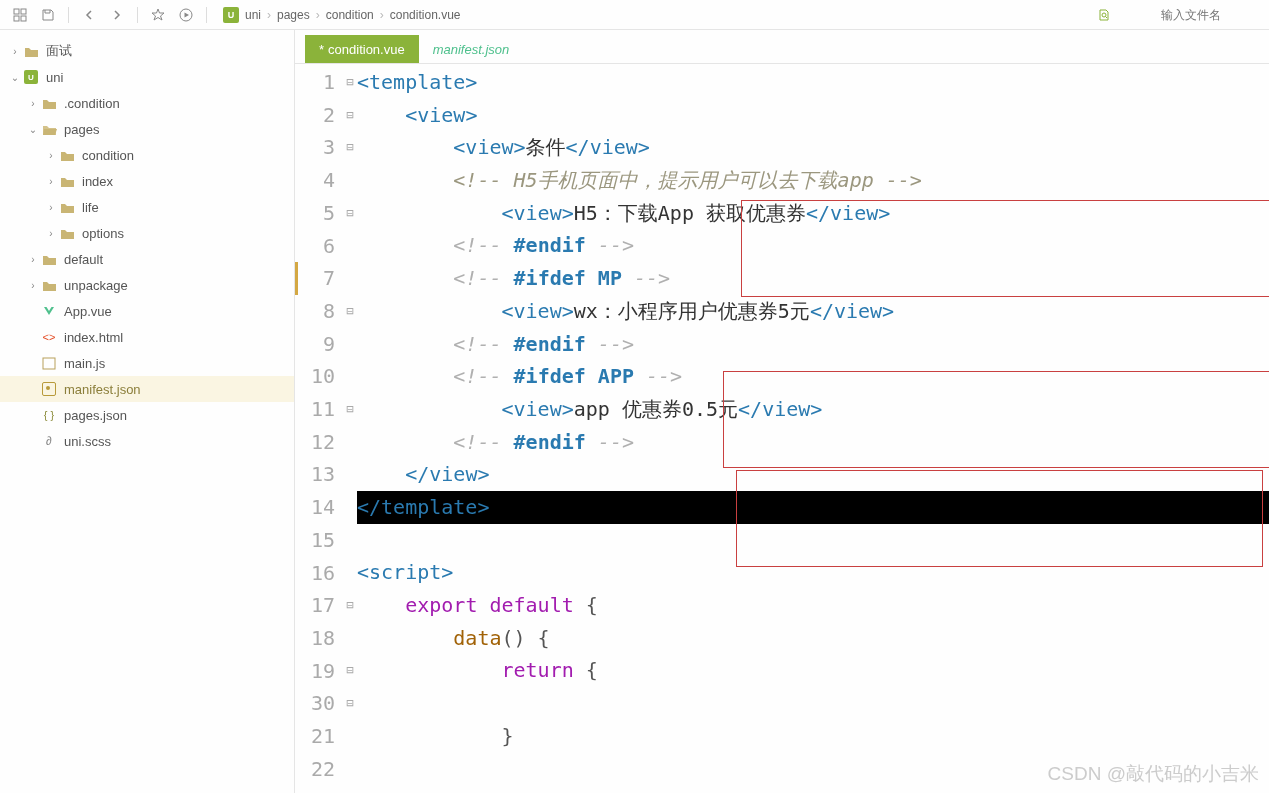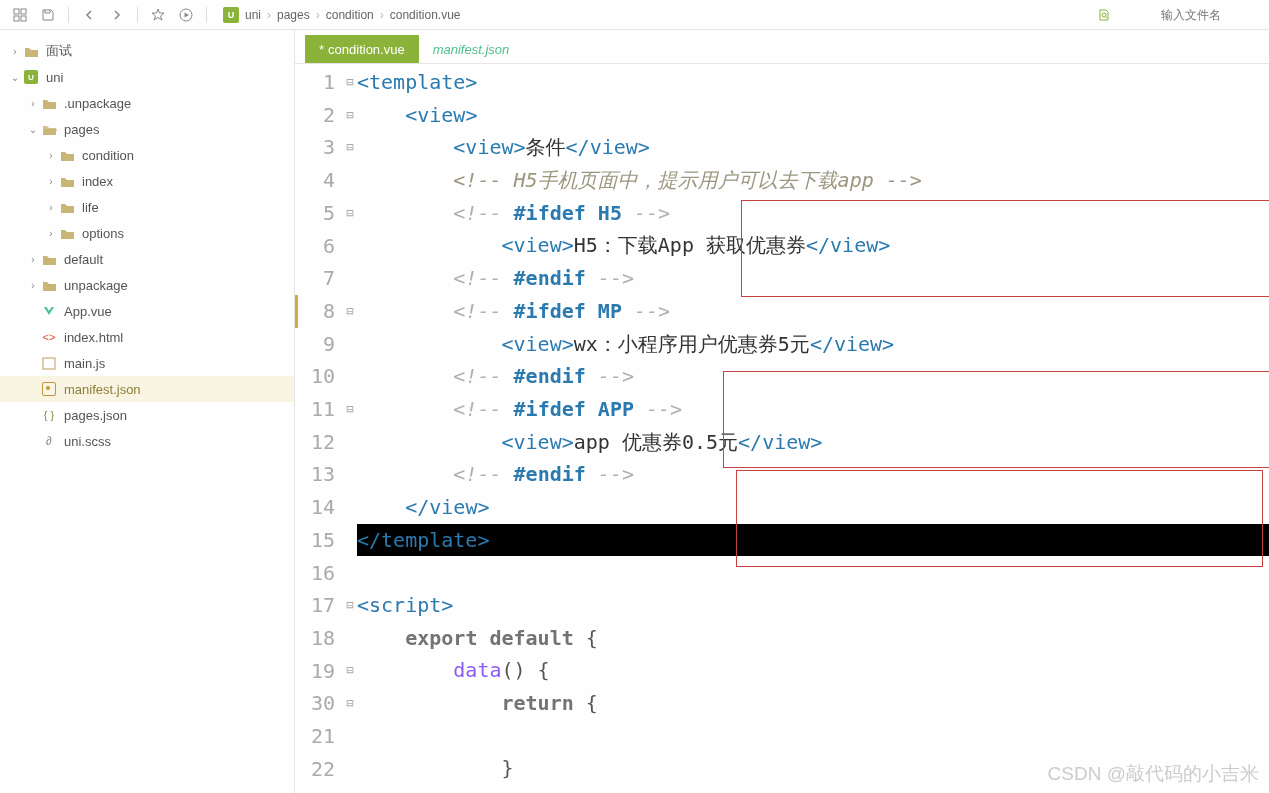--- a/index.html
+++ b/index.html
@@ -52,22 +52,22 @@
     .code-line.hl { background: #000000; }
     .line-marker { position: absolute; left: -62px; width: 3px; height: 32.7px; background: #d4a843; }
     
     
     .c-tag { color: #2a7ab0; }
     .c-comment { color: #b0b0b0; font-style: italic; }
     .c-comment-cn { color: #9b977f; font-style: italic; }
     .c-keyword { color: #2a7ab0; font-weight: bold; }
     .c-keyword2 { color: #2a7ab0; font-weight: bold; }
     .c-text { color: #333; }
-    .c-jskey { color: #737373; font-weight: bold; }
-    .c-jskey2 { color: #8b5cf6; }
+    .c-jskey { color: #a21caf; }
+    .c-jskey2 { color: #a16207; }
     .c-punc { color: #555; }
     
     
     .annot-box { position: absolute; border: 1.5px solid #c94040; pointer-events: none; }
     
     .watermark { position: absolute; bottom: 6px; right: 10px; color: #ccc; font-size: 19px; }
     
     svg { display: block; }
   </style>
 </head>
@@ -153,21 +153,21 @@
         <span>uni</span>
       </div>
       <div class="tree-item">
         <span class="tree-indent" style="width:26px"></span>
         <span class="tree-arrow">›</span>
         <span class="tree-icon folder-icon">
           <svg width="15" height="13">
             <path d="M1 3 L5 3 L7 5 L14 5 L14 12 L1 12 Z" fill="#c9b574"></path>
           </svg>
         </span>
-        <span>.unpackage</span>
+        <span>.condition</span>
       </div>
       <div class="tree-item">
         <span class="tree-indent" style="width:26px"></span>
         <span class="tree-arrow">⌄</span>
         <span class="tree-icon folder-icon open">
           <svg width="15" height="13">
             <path d="M1 3 L5 3 L7 5 L14 5 L14 12 L1 12 Z" fill="#d4c28a"></path>
             <path d="M2 6 L15 6 L13 12 L1 12 Z" fill="#c9b574"></path>
           </svg>
         </span>
@@ -338,21 +338,20 @@
           <span class="fold-mark">⊟</span>
           <span class="fold-mark">⊟</span>
           <span class="fold-mark"></span>
           <span class="fold-mark"></span>
         </div>
       <div class="code-lines" id="codelines">
           <div class="code-line"><span class="c-tag">&lt;template&gt;</span></div>
           <div class="code-line"><span class="">    </span><span class="c-tag">&lt;view&gt;</span></div>
           <div class="code-line"><span class="">        </span><span class="c-tag">&lt;view&gt;</span><span class="c-text">条件</span><span class="c-tag">&lt;/view&gt;</span></div>
           <div class="code-line"><span class="">        </span><span class="c-comment-cn">&lt;!-- H5手机页面中，提示用户可以去下载app --&gt;</span></div>
-          <div class="code-line"><span class="">        </span><span class="c-comment">&lt;!-- </span><span class="c-keyword">#ifdef </span><span class="c-keyword2">H5</span><span class="c-comment"> --&gt;</span></div>
           <div class="code-line"><span class="">            </span><span class="c-tag">&lt;view&gt;</span><span class="c-text">H5：下载App 获取优惠券</span><span class="c-tag">&lt;/view&gt;</span></div>
           <div class="code-line"><span class="">        </span><span class="c-comment">&lt;!-- </span><span class="c-keyword">#endif</span><span class="c-comment"> --&gt;</span></div>
           <div class="code-line"><span class="line-marker"></span><span class="">        </span><span class="c-comment">&lt;!-- </span><span class="c-keyword">#ifdef </span><span class="c-keyword2">MP</span><span class="c-comment"> --&gt;</span></div>
           <div class="code-line"><span class="">            </span><span class="c-tag">&lt;view&gt;</span><span class="c-text">wx：小程序用户优惠券5元</span><span class="c-tag">&lt;/view&gt;</span></div>
           <div class="code-line"><span class="">        </span><span class="c-comment">&lt;!-- </span><span class="c-keyword">#endif</span><span class="c-comment"> --&gt;</span></div>
           <div class="code-line"><span class="">        </span><span class="c-comment">&lt;!-- </span><span class="c-keyword">#ifdef </span><span class="c-keyword2">APP</span><span class="c-comment"> --&gt;</span></div>
           <div class="code-line"><span class="">            </span><span class="c-tag">&lt;view&gt;</span><span class="c-text">app 优惠券0.5元</span><span class="c-tag">&lt;/view&gt;</span></div>
           <div class="code-line"><span class="">        </span><span class="c-comment">&lt;!-- </span><span class="c-keyword">#endif</span><span class="c-comment"> --&gt;</span></div>
           <div class="code-line"><span class="">    </span><span class="c-tag">&lt;/view&gt;</span></div>
           <div class="code-line hl"><span class="c-tag">&lt;/template&gt;</span></div>

